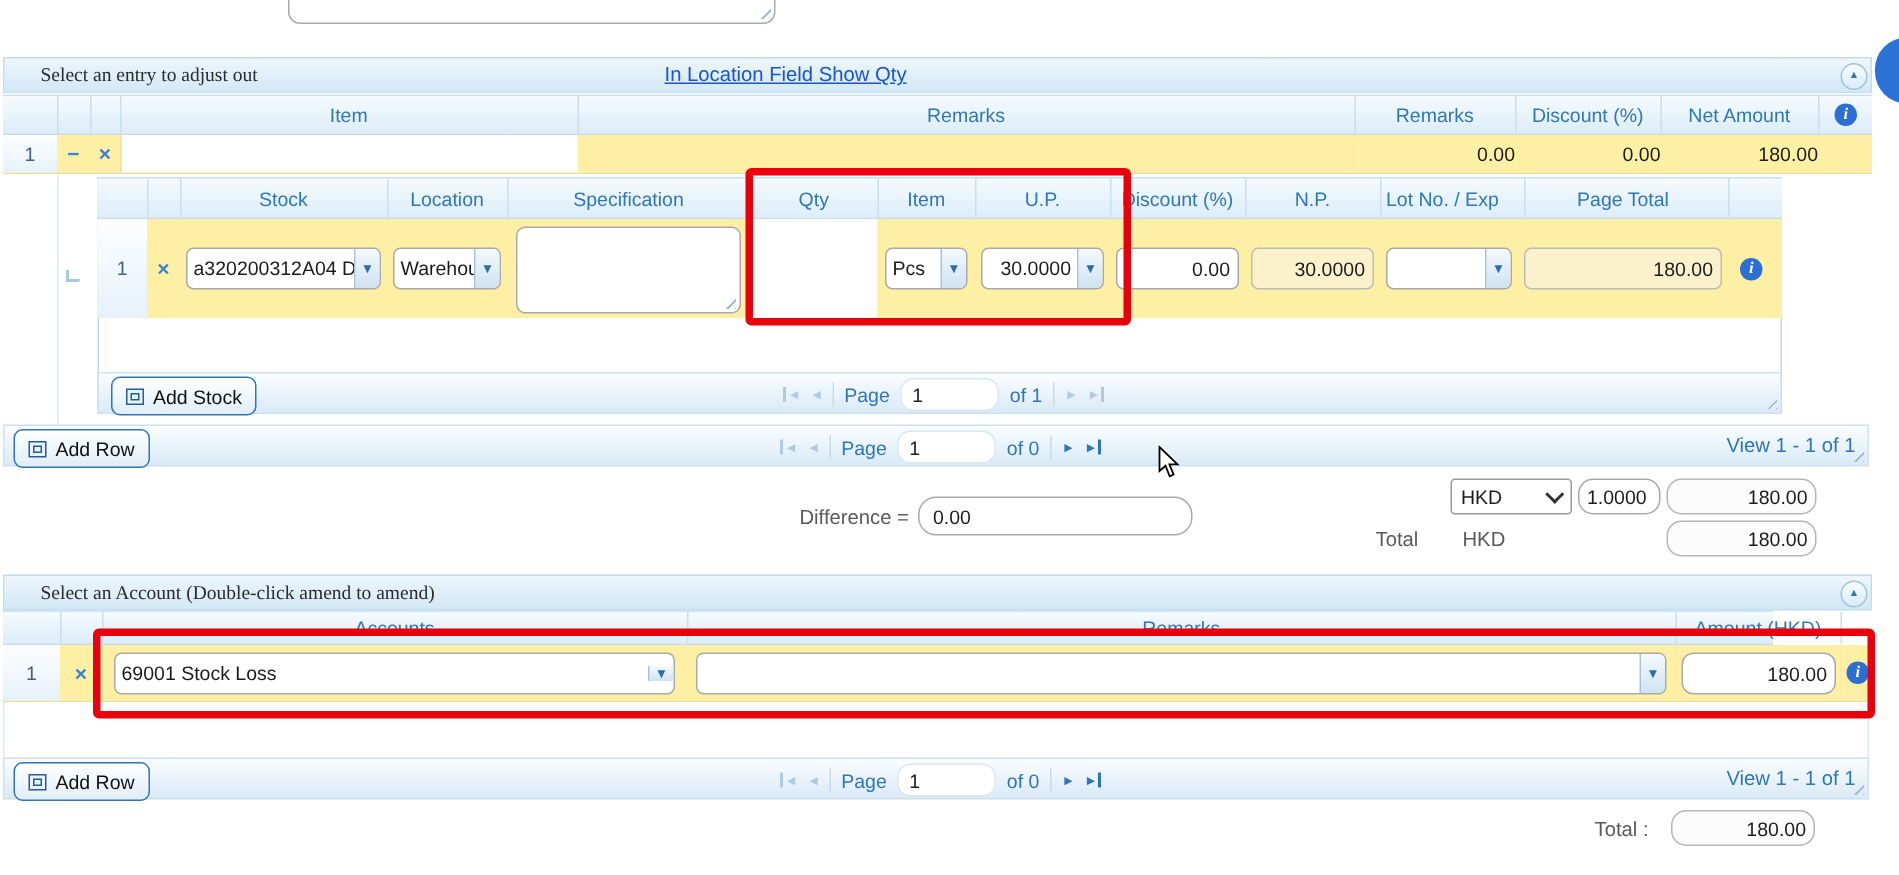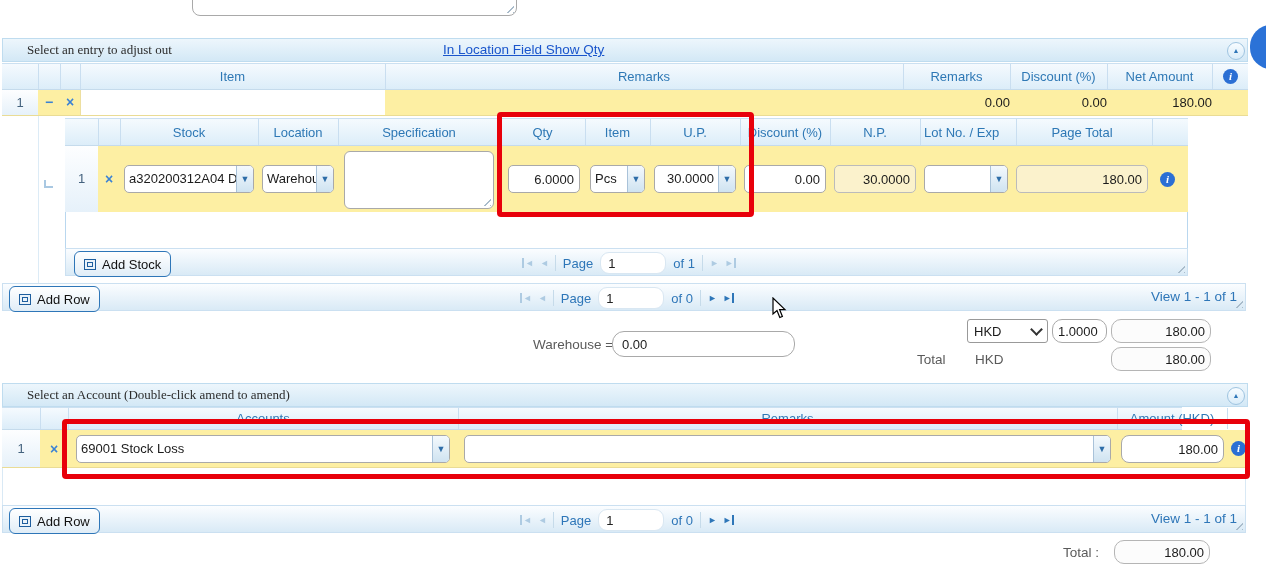--- a/index.html
+++ b/index.html
@@ -132,23 +132,20 @@
       <div class="combo" style="left:4px;top:19px;width:72px;height:28px;">
         <span class="combo-text">Warehouse</span>
         <span class="combo-btn">▼</span>
       </div>
     </div>
     <div class="ycell" style="left:273px;width:162px;">
       <div class="txtarea" style="left:6px;top:5px;width:150px;height:58px;">
         <span class="grip" style="right:2px;bottom:2px;"></span>
       </div>
     </div>
-    <div class="ycell" style="left:435px;width:85px;">
-      <input class="inp right" style="left: 8px; top: 19px; width: 72px; height: 28px;" value="6.0000">
-    </div>
     <div class="ycell" style="left:520px;width:65px;">
       <div class="combo" style="left:5px;top:19px;width:55px;height:28px;">
         <span class="combo-text">Pcs</span>
         <span class="combo-btn">▼</span>
       </div>
     </div>
     <div class="ycell" style="left:585px;width:90px;">
       <div class="combo" style="left:4px;top:19px;width:82px;height:28px;">
         <span class="combo-text right">30.0000</span>
         <span class="combo-btn">▼</span>
@@ -210,21 +207,21 @@
       <span class="arrow en bar-r">►</span>
     </div>
     <span class="view" style="right:8px;top:5px;">View 1 - 1 of 1</span>
     <span class="grip" style="right:2px;bottom:2px;"></span>
   </div>
 
   <svg class="abs" style="left:771px;top:297px;z-index:60;" width="16" height="22" viewBox="0 0 16 22">
     <path d="M2 1 L2 17 L6 13.5 L8.8 20.5 L11.4 19.4 L8.6 12.6 L14 12.6 Z" fill="#fff" stroke="#000" stroke-width="1.2"></path>
   </svg>
 
-  <span class="glabel" style="left:533px;top:337px;">Warehouse =</span>
+  <span class="glabel" style="left:533px;top:337px;">Difference =</span>
   <input class="inp" style="left: 612px; top: 331px; width: 183px; height: 26px; border-radius: 12px; padding-left: 9px;" value="0.00">
 
   <div class="abs" style="left:967px;top:319px;width:81px;height:24px;border:1px solid #999;border-radius:3px;background:#fff;
        display:flex;align-items:center;justify-content:space-between;padding-left:6px;">
     <span>HKD</span>
     <span class="chev"></span>
   </div>
   <input class="inp" style="left: 1052px; top: 319px; width: 55px; height: 24px; border-radius: 10px;" value="1.0000">
   <input class="inp right" style="left: 1111px; top: 319px; width: 100px; height: 24px; border-radius: 10px; background: rgb(252, 252, 252); border-color: rgb(181, 181, 181);" readonly="" value="180.00">
 
@@ -243,21 +240,21 @@
     <div class="hcell" style="left:66px;width:390px;">Accounts</div>
     <div class="hcell" style="left:456px;width:659px;">Remarks</div>
     <div class="hcell" style="left:1115px;width:110px;">Amount (HKD)</div>
     <div class="hcell" style="left:1225px;width:21px;border-right:none;"></div>
   </div>
 
   <div class="abs" style="left:2px;top:430px;width:1246px;height:38px;border-bottom:1px solid #EADC95;">
     <div class="numcell" style="left:0;width:38px;line-height:38px;">1</div>
     <div class="ycell delx" style="left:38px;width:28px;line-height:38px;">×</div>
     <div class="ycell" style="left:66px;width:390px;">
-      <div class="combo" style="left:8px;top:5px;width:374px;height:28px;">
+      <div class="combo" style="left:8px;top:5px;width:374px;height:28px;align-items:center;">
         <span class="combo-text">69001 Stock Loss</span>
         <span class="combo-btn">▼</span>
       </div>
     </div>
     <div class="ycell" style="left:456px;width:659px;">
       <div class="combo" style="left:6px;top:5px;width:647px;height:28px;">
         <span class="combo-text"></span>
         <span class="combo-btn">▼</span>
       </div>
     </div>

